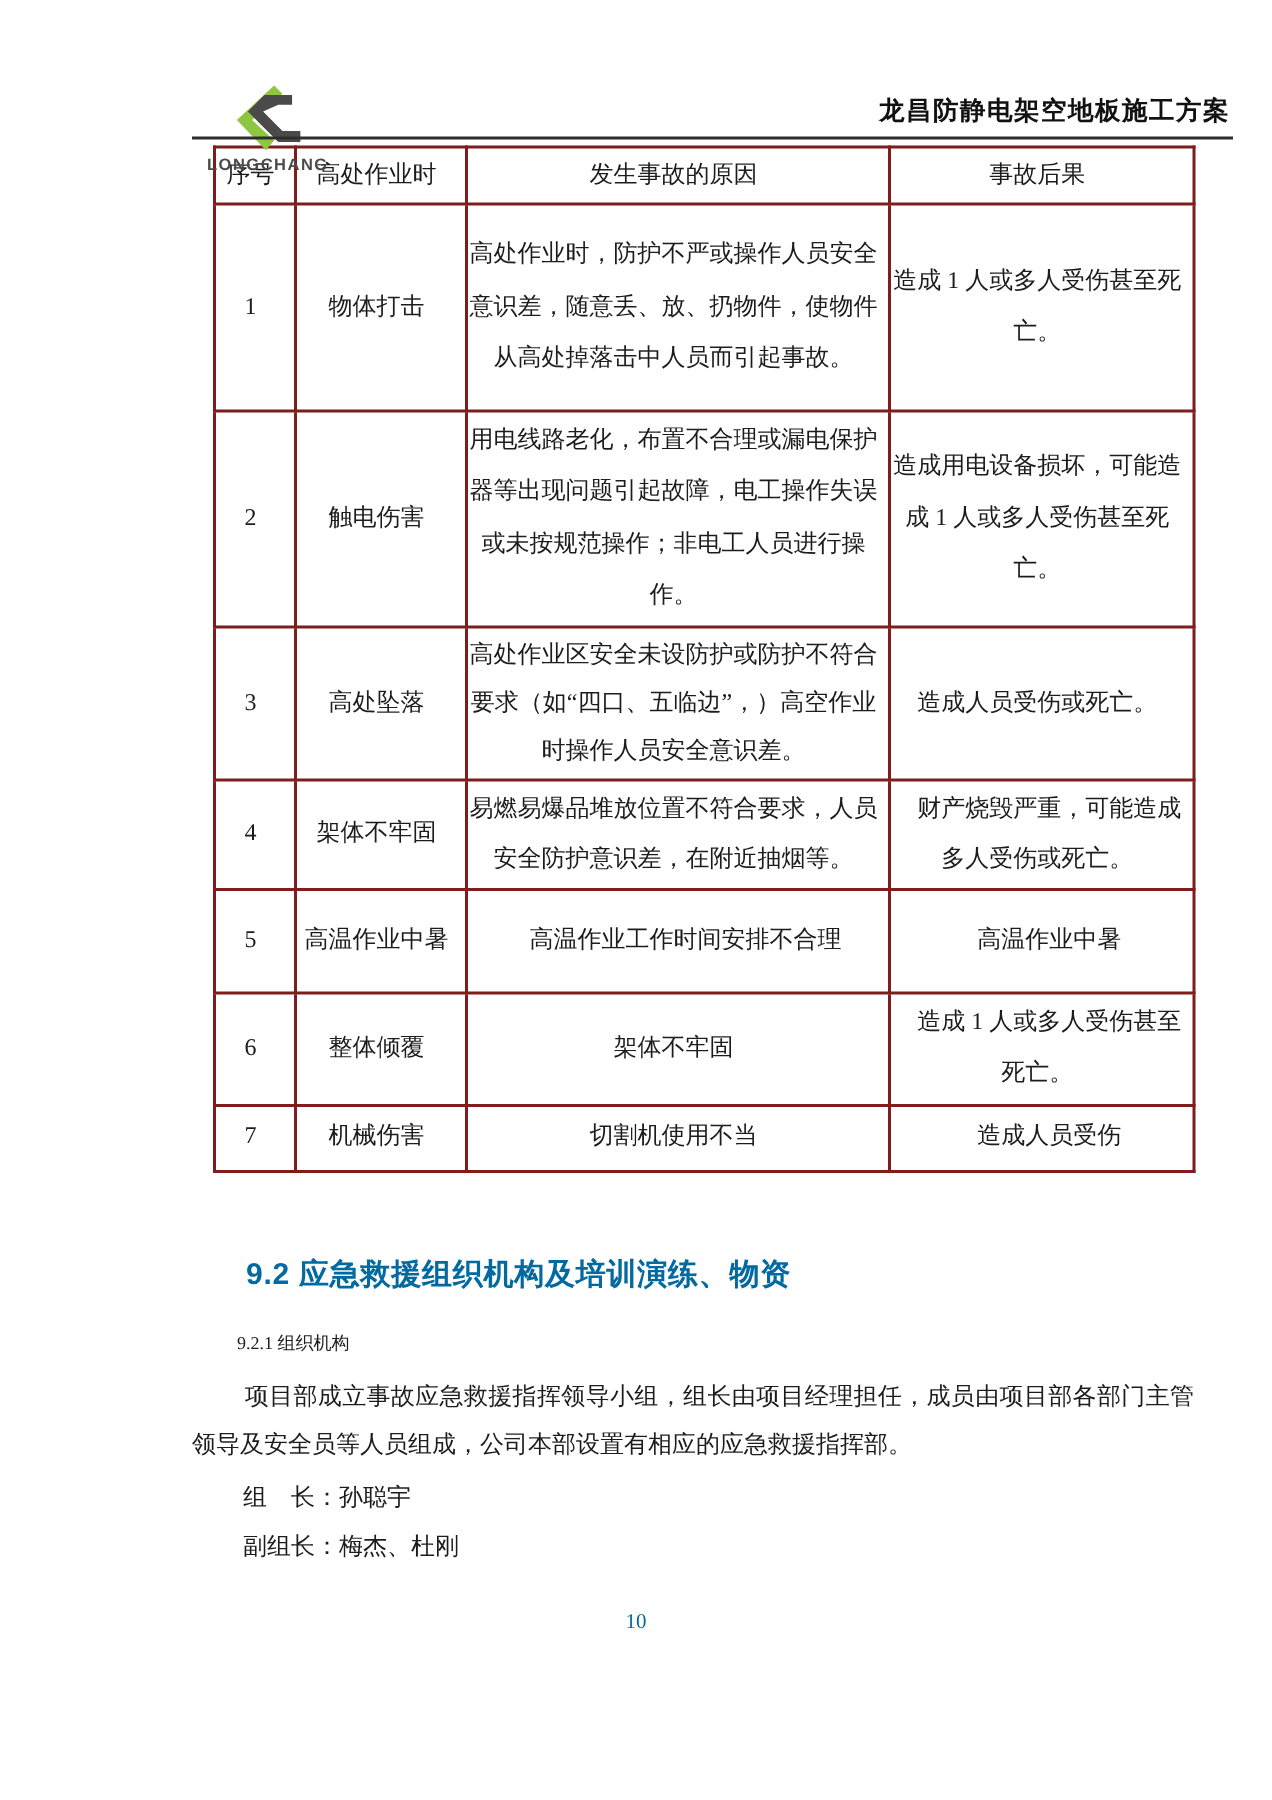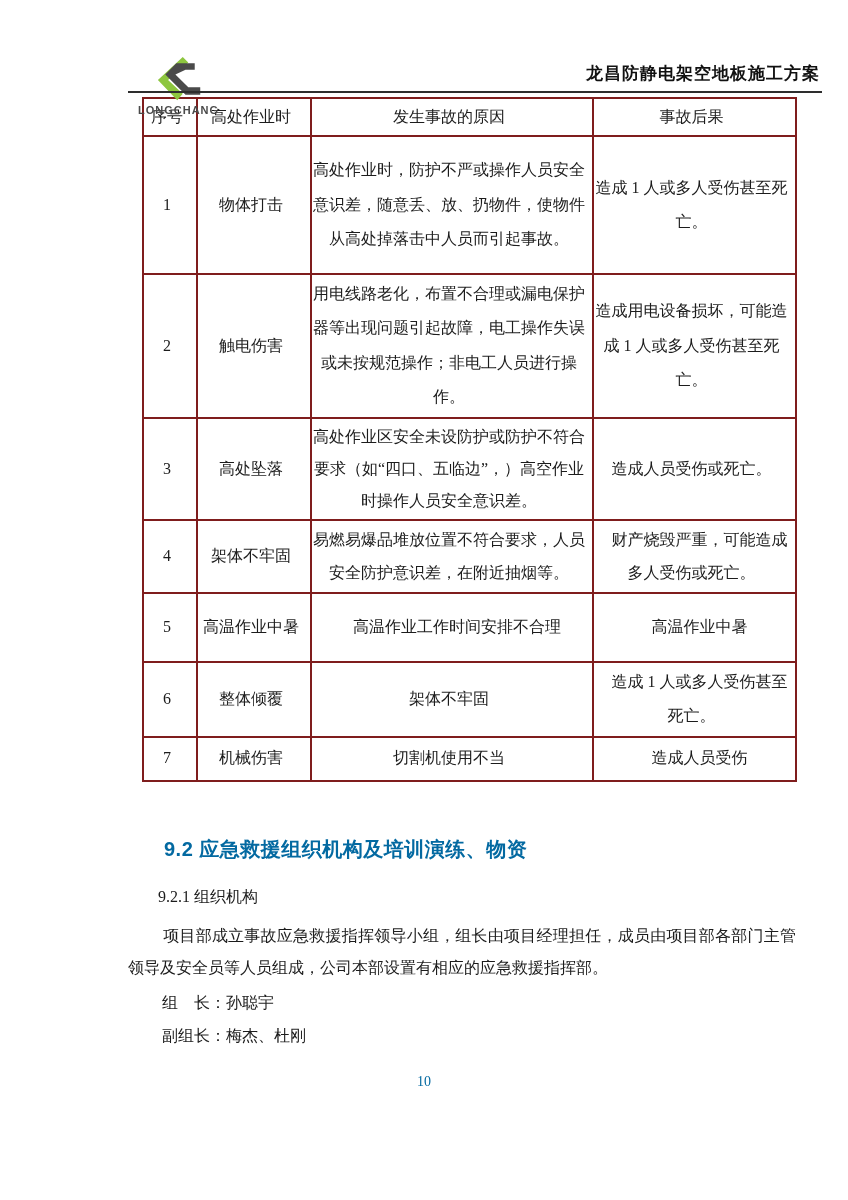--- a/index.html
+++ b/index.html
@@ -67,21 +67,21 @@
   tr.r4 td.res, tr.r6 td.res, tr.r5 td.cau,
   tr.r5 td.res, tr.r7 td.res { text-indent: 1em; }
 
   
   .sec-heading {
     margin: 54px 0 0 36px;
     font-family: "Liberation Sans", "DejaVu Sans", sans-serif;
     font-size: 20px; font-weight: bold; color: #0369a1;
     letter-spacing: 0.5px;
   }
-  .sub-heading { margin: 24px 0 0 30px; font-size: 16px; }
+  .sub-heading { margin: 24px 0 0 30px; font-size: 12px; }
   .para {
     margin: 12px 0 0 0; width: 668px;
     font-size: 16px; line-height: 2.05;
     text-align: justify; text-indent: 2.2em;
   }
   .member-line { margin: 4px 0 0 34px; font-size: 16px; line-height: 1.8; }
 
   
   .page-num {
     position: absolute; left: 0; right: 0; top: 1074px;

